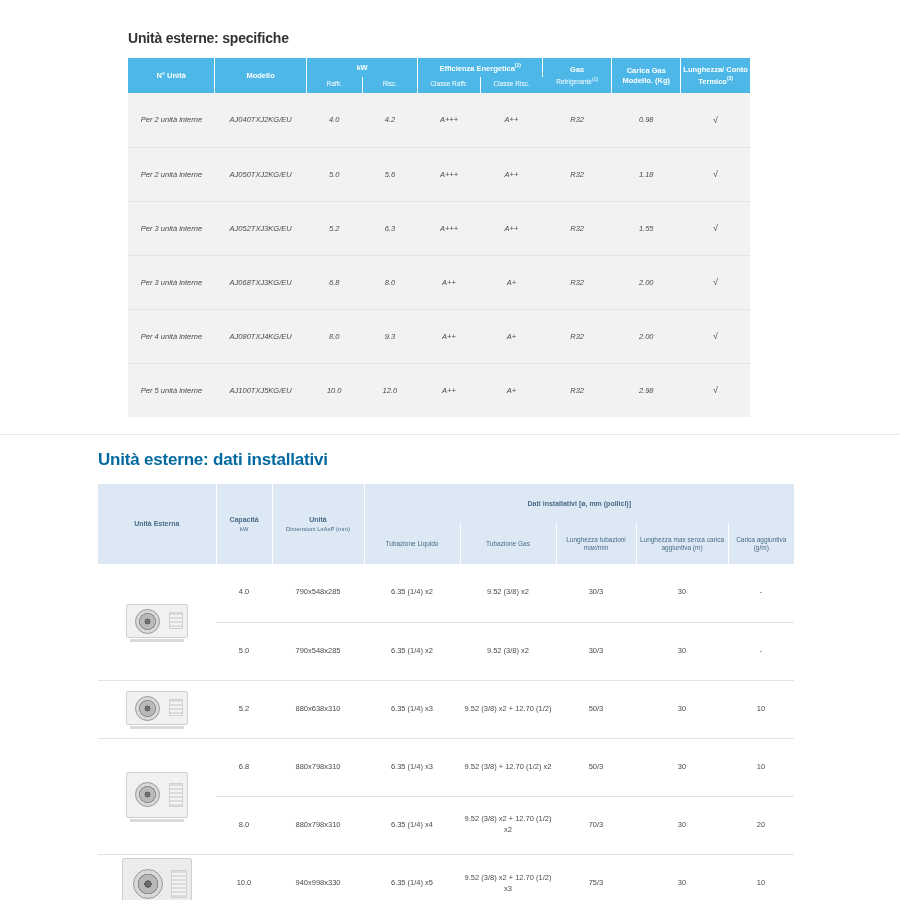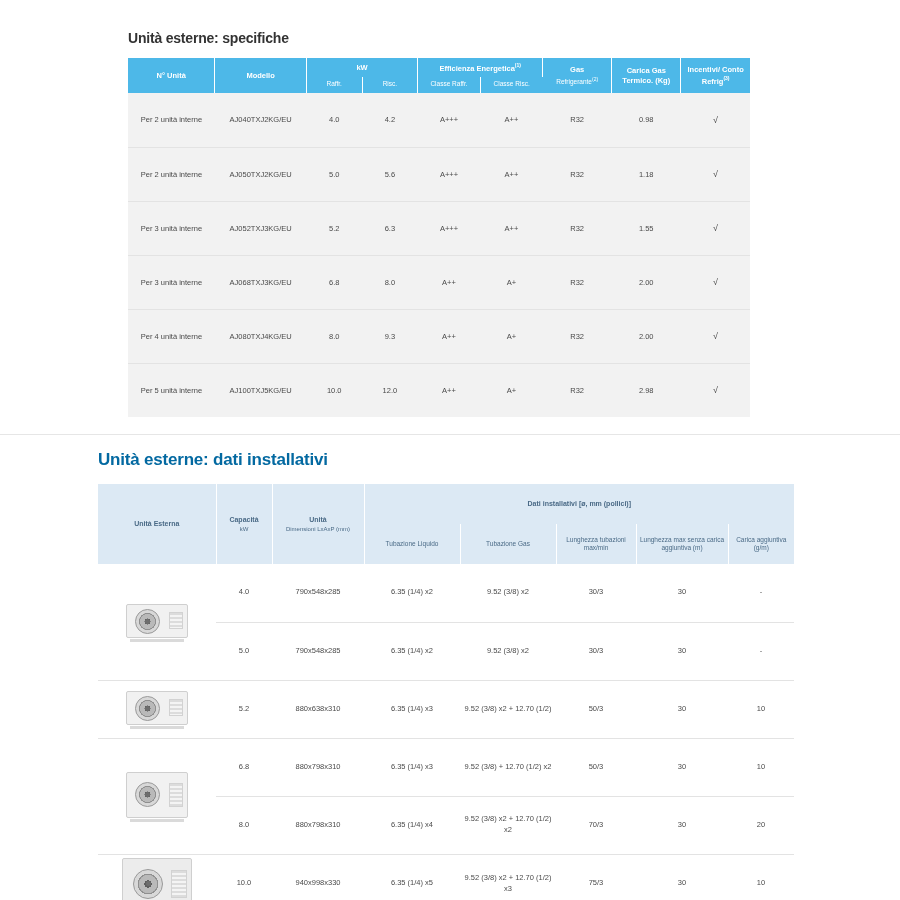--- a/index.html
+++ b/index.html
@@ -51,20 +51,21 @@
     font-weight: normal;
     padding: 3px 2px 5px 2px;
   }
   table.t1 tbody td {
     font-size: 7.5px;
     text-align: center;
     vertical-align: middle;
     height: 54px;
     border-bottom: 1px solid #e3e3e3;
     color: #4a4a4a;
+    font-style: italic;
   }
   table.t1 tbody tr:last-child td { border-bottom: none; text-align: center; }
   table.t1 tbody td.unit { font-size: 7.5px; }
   table.t1 tbody td.model { font-size: 7.5px; color: #4a4a4a; }
   table.t1 tbody td.chk { font-size: 9px; }
   .sup { font-size: 5px; vertical-align: super; }
 
   
   .divider {
     position: absolute;
@@ -182,22 +183,22 @@
         <col style="width:62px">
         <col style="width:62px">
       </colgroup>
       <thead>
         <tr class="r1">
           <th rowspan="2">N° Unità</th>
           <th rowspan="2">Modello</th>
           <th colspan="2">kW</th>
           <th colspan="2"><span>Efficienza Energetica</span><span class="sup">(1)</span></th>
           <th rowspan="2"><span>Gas</span><span class="sub"><span>Refrigerante</span><span class="sup">(2)</span></span></th>
-          <th rowspan="2">Carica Gas Termico. (Kg)</th>
-          <th rowspan="2"><span>Incentivi/ Conto Refrig</span><span class="sup">(3)</span></th>
+          <th rowspan="2">Carica Gas Modello. (Kg)</th>
+          <th rowspan="2"><span>Lunghezza/ Conto Termico</span><span class="sup">(3)</span></th>
         </tr>
         <tr class="r2">
           <th>Raffr.</th>
           <th>Risc.</th>
           <th>Classe Raffr.</th>
           <th>Classe Risc.</th>
         </tr>
       </thead>
       <tbody id="t1body">
           <tr>

